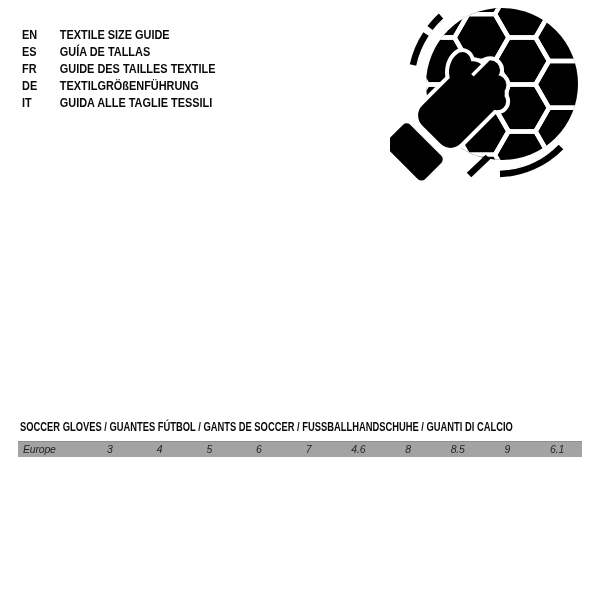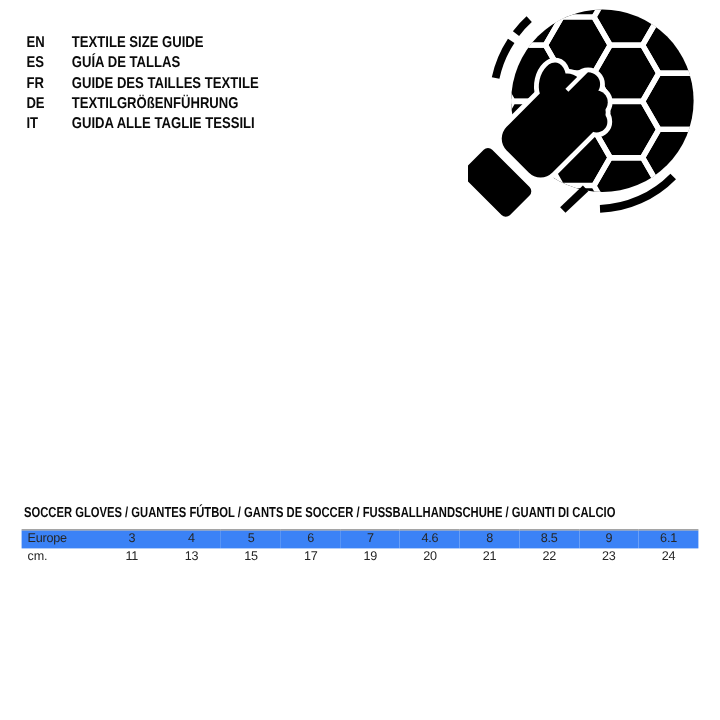--- a/index.html
+++ b/index.html
@@ -25,21 +25,21 @@
     white-space:nowrap;transform:scaleX(0.78);transform-origin:left center;
   }
 
   
   .size-table{
     position:absolute;left:18px;top:441px;width:564px;
     border-collapse:collapse;table-layout:fixed;
     font-size:10.5px;color:#262626;
   }
   .size-table tr{height:15px;}
-  .size-table tr:first-child{background:#3b82f6;}
+  .size-table tr:first-child{background:#a3a3a3;font-style:italic;}
   .size-table tr:first-child td{border-top:1.5px solid #8f8f8f;}
   .size-table td{
     text-align:center;vertical-align:middle;padding:0;line-height:15px;
     letter-spacing:-0.2px;
   }
   .size-table td.label-cell{text-align:left;padding-left:5px;width:62px;}
 </style>
 </head>
 <body>
 
@@ -133,27 +133,14 @@
         <td>4</td>
         <td>5</td>
         <td>6</td>
         <td>7</td>
         <td>4.6</td>
         <td>8</td>
         <td>8.5</td>
         <td>9</td>
         <td>6.1</td>
       </tr>
-      <tr>
-        <td class="label-cell">cm.</td>
-        <td>11</td>
-        <td>13</td>
-        <td>15</td>
-        <td>17</td>
-        <td>19</td>
-        <td>20</td>
-        <td>21</td>
-        <td>22</td>
-        <td>23</td>
-        <td>24</td>
-      </tr>
     </tbody>
 </table>
 
 </body></html>

